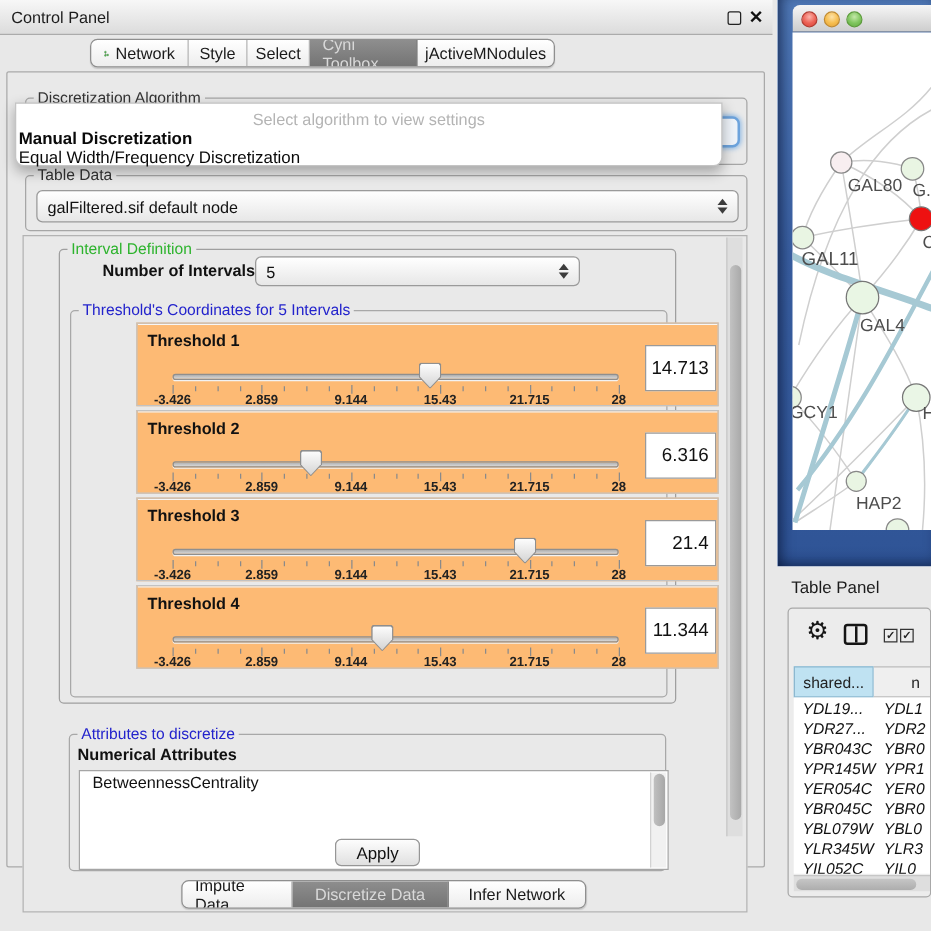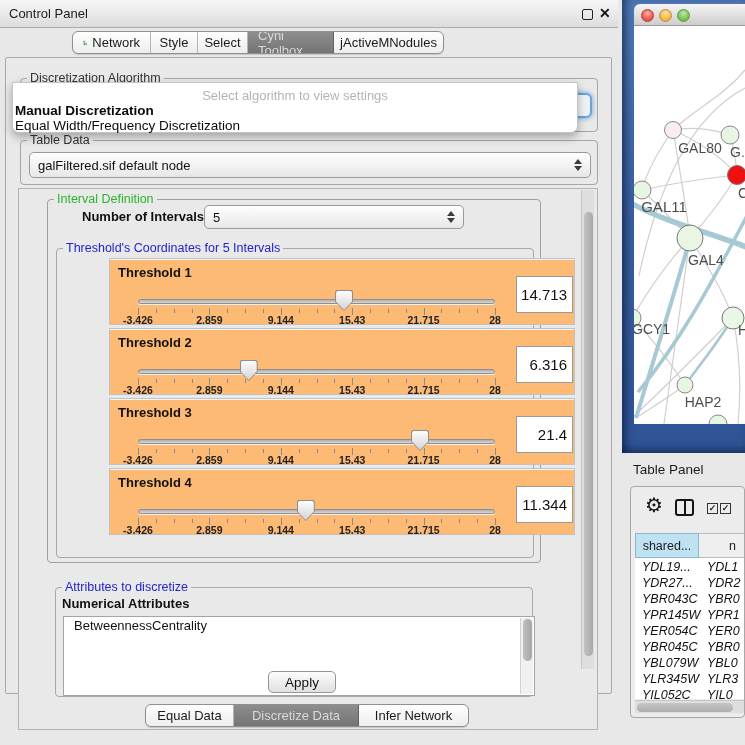--- a/index.html
+++ b/index.html
@@ -417,21 +417,21 @@
       <div class="thumb"></div>
     </div>
   </div>
 
   <div class="apply-btn">
     <span>Apply</span>
   </div>
 
   <div class="seg" style="left:145px; top:704px;">
     <div class="tab" style="width:88px;">
-      <span>Equal Data</span>
+      <span>Impute Data</span>
     </div>
     <div class="tab selected" style="width:125px;">
       <span>Discretize Data</span>
     </div>
     <div class="tab" style="width:109px;">
       <span>Infer Network</span>
     </div>
   </div>
 
   <div class="abs net-window">

